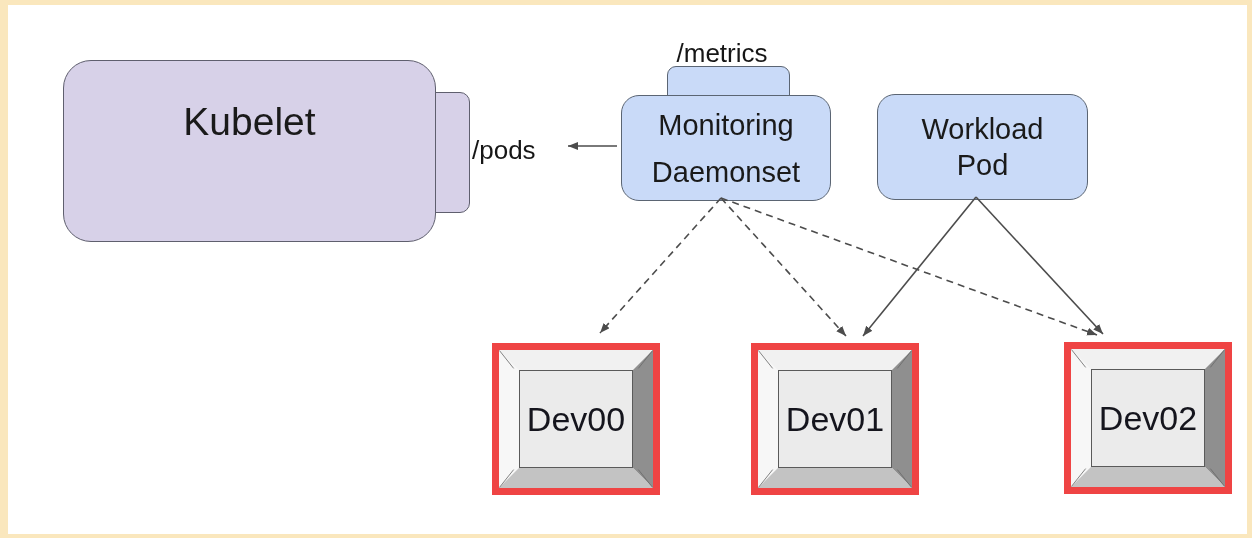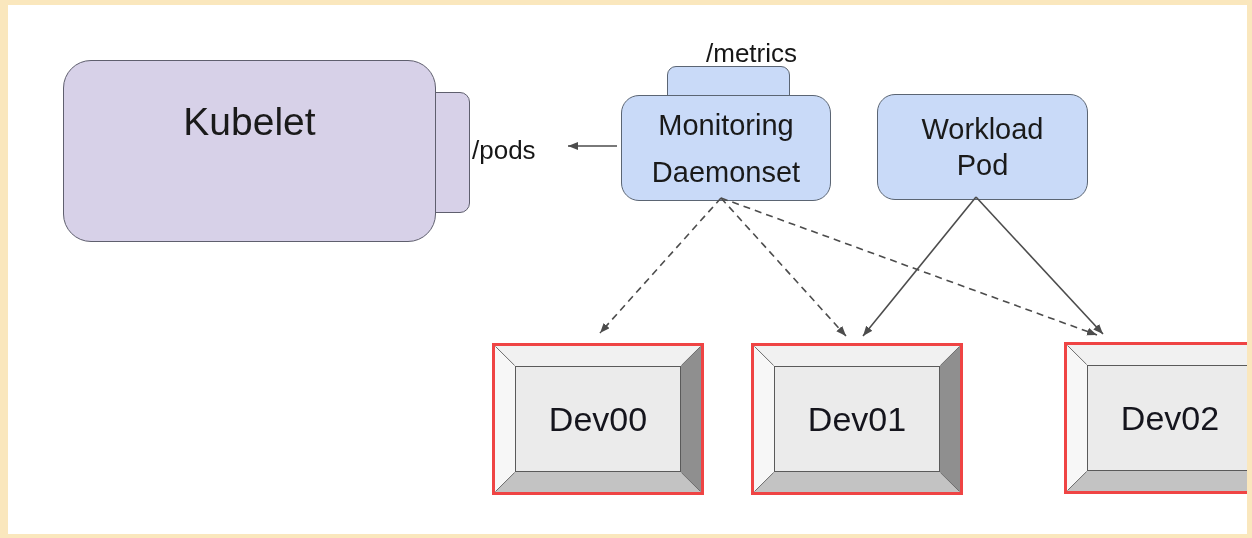--- a/index.html
+++ b/index.html
@@ -33,25 +33,25 @@
   .blue-box{
     background:#c9daf8;border:1.5px solid #5b6573;border-radius:18px;
     display:flex;flex-direction:column;justify-content:center;align-items:center;
     font-size:29px;line-height:36px;color:#1a1a1a;text-align:center;
     box-sizing:border-box;
   }
   .monitoring-box{left:613px;top:90px;width:210px;height:106px;gap:11px;}
   .workload-box{left:869px;top:89px;width:211px;height:106px;}
   .small-label{font-size:26px;color:#161616;white-space:nowrap;}
   .pods-label{left:464px;top:130px;}
-  .metrics-label{left:639px;top:33px;width:150px;text-align:right;}
+  .metrics-label{left:639px;top:33px;width:150px;text-align:center;}
   
   .device{
-    width:212px;height:152px;box-sizing:border-box;
-    border:3px solid #ef4444;background:#ebebeb;
+    width:168px;height:152px;box-sizing:border-box;
+    border:7px solid #ef4444;background:#ebebeb;
   }
   .device .face{position:absolute;inset:0;}
   .face-top{clip-path:polygon(0 0,100% 0,calc(100% - 20px) 20px,20px 20px);background:#f1f1f1;}
   .face-left{clip-path:polygon(0 0,20px 20px,20px calc(100% - 20px),0 100%);background:#f7f7f7;}
   .face-right{clip-path:polygon(100% 0,100% 100%,calc(100% - 20px) calc(100% - 20px),calc(100% - 20px) 20px);background:#8f8f8f;}
   .face-bottom{clip-path:polygon(0 100%,20px calc(100% - 20px),calc(100% - 20px) calc(100% - 20px),100% 100%);background:#c3c3c3;}
   .device-inner{
     position:absolute;left:20px;top:20px;right:20px;bottom:20px;
     background:#ebebeb;border:1px solid #5a5a5a;
     display:flex;justify-content:center;align-items:center;

